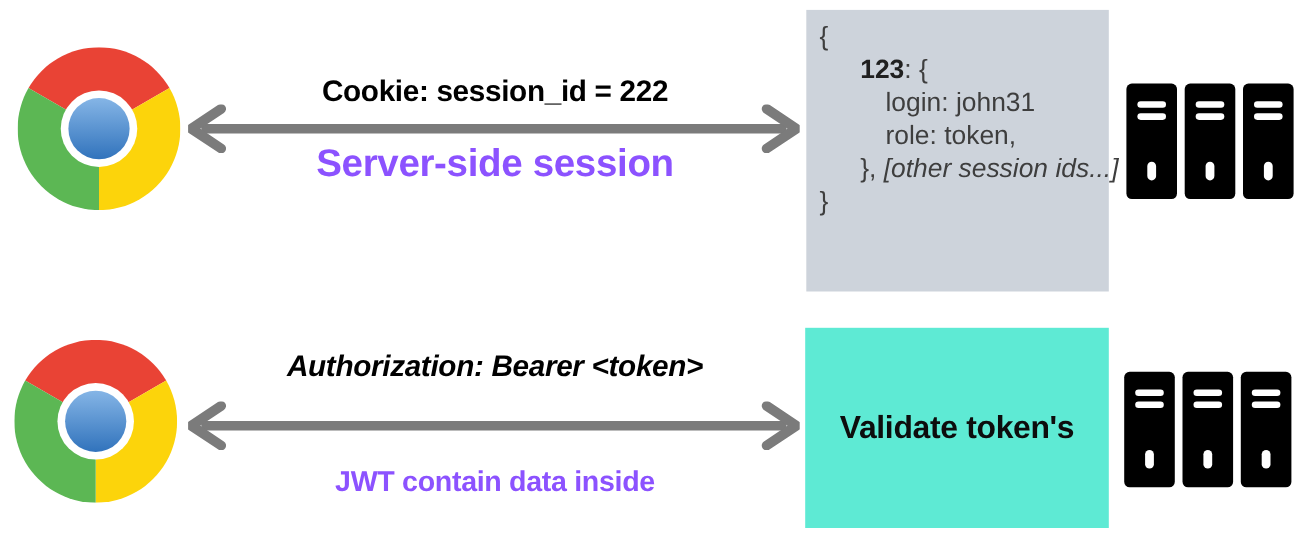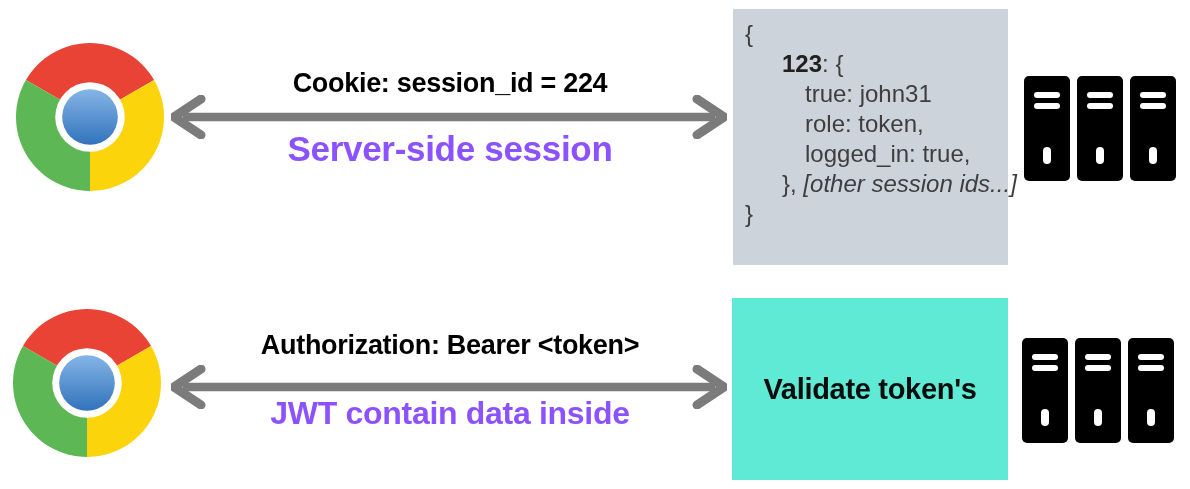--- a/index.html
+++ b/index.html
@@ -7,27 +7,27 @@
     position:relative; width:1190px; height:489px; background:#ffffff;
     font-family:"Liberation Sans", sans-serif; overflow:hidden;
   }
   
   .req-label {
     position:absolute; left:170px; width:560px; text-align:center;
     font-weight:700; font-size:27px; line-height:30px; color:#000;
     letter-spacing:-0.3px; white-space:nowrap;
   }
   .req-1 { top:68px; }
-  .req-2 { top:330px; }
+  .req-2 { top:318px;font-style:italic; }
   .caption {
     position:absolute; left:170px; width:560px; text-align:center;
     font-weight:700; color:#8C52FF; letter-spacing:-0.3px; white-space:nowrap;
   }
   .cap-1 { top:131px; font-size:35px; line-height:35px; }
-  .cap-2 { top:396px; font-size:32px; line-height:34px; }
+  .cap-2 { top:420px; font-size:26px; line-height:34px; }
   
   .arrow { position:absolute; left:171px; width:556px; height:44px; }
   .arrow-1 { top:95px; }
   .arrow-2 { top:365px; }
   
   .chrome { position:absolute; width:148px; height:148px; }
   .chrome-1 { left:16px; top:43px; }
   .chrome-2 { left:13px; top:309px; }
   
   .session-box {
@@ -68,36 +68,35 @@
           <stop offset="1" stop-color="#3173BC"></stop>
       </linearGradient>
     </defs>
     <path d="M50,50 L6.7,25 A50,50 0 0 1 93.3,25 Z" fill="#E94335"></path>
     <path d="M50,50 L93.3,25 A50,50 0 0 1 50,100 Z" fill="#FCD40B"></path>
     <path d="M50,50 L50,100 A50,50 0 0 1 6.7,25 Z" fill="#5CB754"></path>
     <circle cx="50" cy="50" r="23.5" fill="#ffffff"></circle>
     <circle cx="50" cy="50" r="18.8" fill="url(#blue1)"></circle>
   </svg>
 
-  <div class="req-label req-1">Cookie: session_id = 224</div>
+  <div class="req-label req-1">Cookie: session_id = 222</div>
 
   <svg class="arrow arrow-1" viewBox="0 0 556 44">
     <line x1="12" y1="22" x2="544" y2="22" stroke="#7B7B7B" stroke-width="8.5"></line>
     <path d="M30,4 L3,22 L30,40" fill="none" stroke="#7B7B7B" stroke-width="9" stroke-linecap="round" stroke-linejoin="miter"></path>
     <path d="M526,4 L553,22 L526,40" fill="none" stroke="#7B7B7B" stroke-width="9" stroke-linecap="round" stroke-linejoin="miter"></path>
   </svg>
 
   <div class="caption cap-1">Server-side session</div>
 
   <div class="session-box">
     <div class="code-line"><span>{</span></div>
     <div class="code-line ind1"><span class="sid-bold">123</span><span>: {</span></div>
-    <div class="code-line ind2"><span>true: john31</span></div>
+    <div class="code-line ind2"><span>login: john31</span></div>
     <div class="code-line ind2"><span>role: token,</span></div>
-    <div class="code-line ind2"><span>logged_in: true,</span></div>
     <div class="code-line ind1"><span>}, </span><span class="ital">[other session ids...]</span></div>
     <div class="code-line"><span>}</span></div>
   </div>
 
   <div class="servers servers-1">
     <div class="tower">
       <span class="stripe stripe-a"></span>
       <span class="stripe stripe-b"></span>
       <span class="pill"></span>
     </div>

